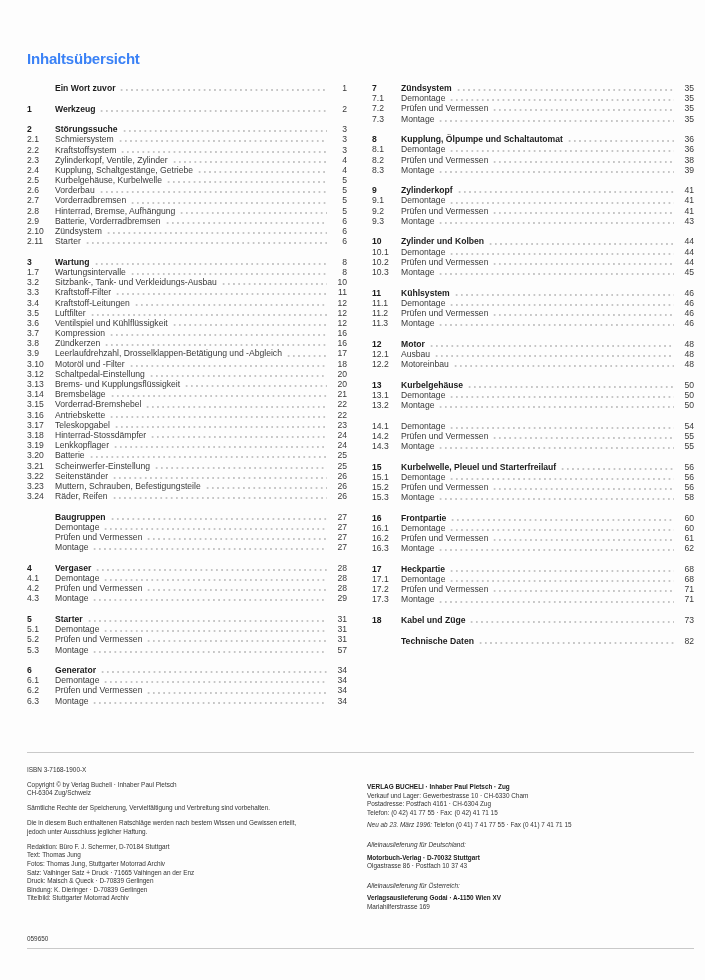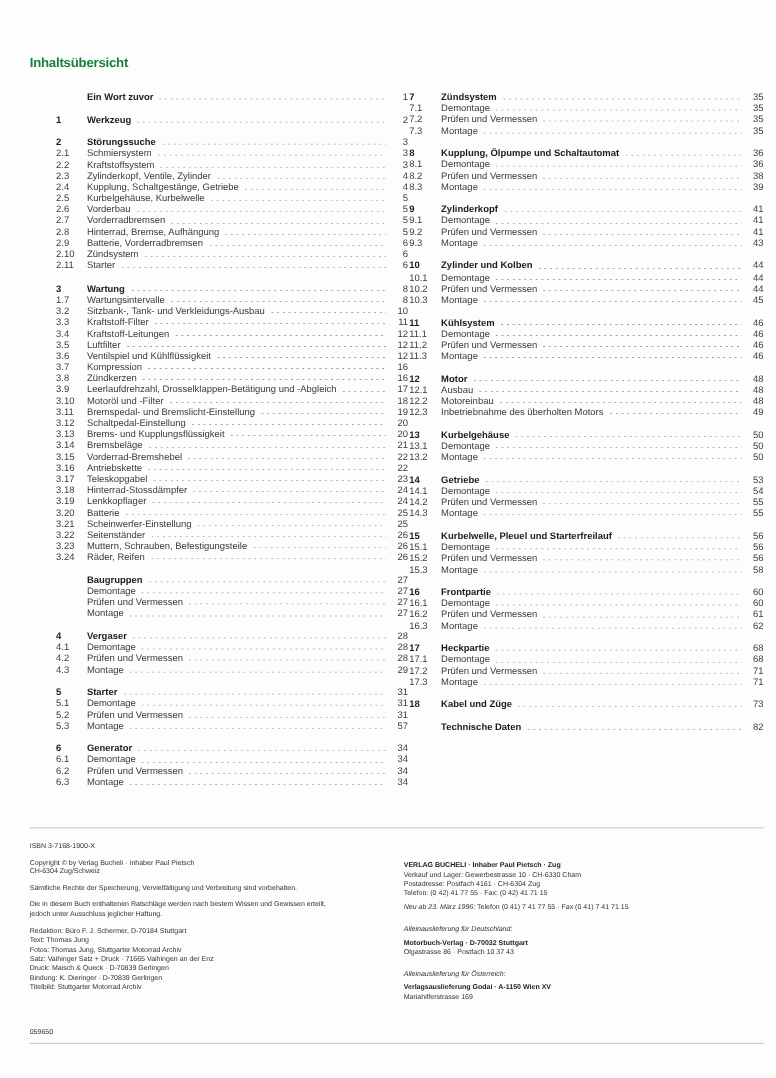--- a/index.html
+++ b/index.html
@@ -3,24 +3,24 @@
 <meta charset="utf-8">
 <style>
   html, body { margin: 0; padding: 0; }
   body {
     width: 705px; height: 980px; overflow: hidden; position: relative;
     background: #fdfdfd; color: #2a2a2a;
     font-family: "Liberation Sans", sans-serif;
   }
   .page-title {
     position: absolute; left: 27px; top: 50px;
-    font-size: 12px; font-weight: bold; color: #15803d; letter-spacing: -0.2px;
+    font-size: 15px; font-weight: bold; color: #3b82f6; letter-spacing: -0.2px;
   }
   .toc-col { position: absolute; top: 83px; }
-  .toc-left { left: 27px; width: 320px; margin-left: 24px; }
+  .toc-left { left: 27px; width: 320px; }
   .toc-right { left: 372px; width: 322px; }
   .toc-section { margin-bottom: 10.4px; }
   .toc-row {
     display: flex; align-items: baseline; height: 10.2px; line-height: 10.2px;
     font-size: 8.6px; color: #3a3a3a;
   }
   .toc-row .num { width: 28px; flex: 0 0 28px; }
   .toc-right .toc-row .num { width: 29px; flex: 0 0 29px; }
   .toc-row .title { white-space: nowrap; padding-right: 3px; }
   .toc-row.head .title, .toc-row.head .num { font-weight: bold; color: #1c1c1c; }
@@ -205,26 +205,20 @@
         <span class="dots"></span>
         <span class="page">17</span>
       </div>
       <div class="toc-row">
         <span class="num">3.10</span>
         <span class="title">Motoröl und -Filter</span>
         <span class="dots"></span>
         <span class="page">18</span>
       </div>
       <div class="toc-row">
-        <span class="num">3.11</span>
-        <span class="title">Bremspedal- und Bremslicht-Einstellung</span>
-        <span class="dots"></span>
-        <span class="page">19</span>
-      </div>
-      <div class="toc-row">
         <span class="num">3.12</span>
         <span class="title">Schaltpedal-Einstellung</span>
         <span class="dots"></span>
         <span class="page">20</span>
       </div>
       <div class="toc-row">
         <span class="num">3.13</span>
         <span class="title">Brems- und Kupplungsflüssigkeit</span>
         <span class="dots"></span>
         <span class="page">20</span>
@@ -544,26 +538,20 @@
         <span class="title">Ausbau</span>
         <span class="dots"></span>
         <span class="page">48</span>
       </div>
       <div class="toc-row">
         <span class="num">12.2</span>
         <span class="title">Motoreinbau</span>
         <span class="dots"></span>
         <span class="page">48</span>
       </div>
-      <div class="toc-row">
-        <span class="num">12.3</span>
-        <span class="title">Inbetriebnahme des überholten Motors</span>
-        <span class="dots"></span>
-        <span class="page">49</span>
-      </div>
     </div>
     <div class="toc-section">
       <div class="toc-row head">
         <span class="num">13</span>
         <span class="title">Kurbelgehäuse</span>
         <span class="dots"></span>
         <span class="page">50</span>
       </div>
       <div class="toc-row">
         <span class="num">13.1</span>
@@ -572,26 +560,20 @@
         <span class="page">50</span>
       </div>
       <div class="toc-row">
         <span class="num">13.2</span>
         <span class="title">Montage</span>
         <span class="dots"></span>
         <span class="page">50</span>
       </div>
     </div>
     <div class="toc-section">
-      <div class="toc-row head">
-        <span class="num">14</span>
-        <span class="title">Getriebe</span>
-        <span class="dots"></span>
-        <span class="page">53</span>
-      </div>
       <div class="toc-row">
         <span class="num">14.1</span>
         <span class="title">Demontage</span>
         <span class="dots"></span>
         <span class="page">54</span>
       </div>
       <div class="toc-row">
         <span class="num">14.2</span>
         <span class="title">Prüfen und Vermessen</span>
         <span class="dots"></span>

